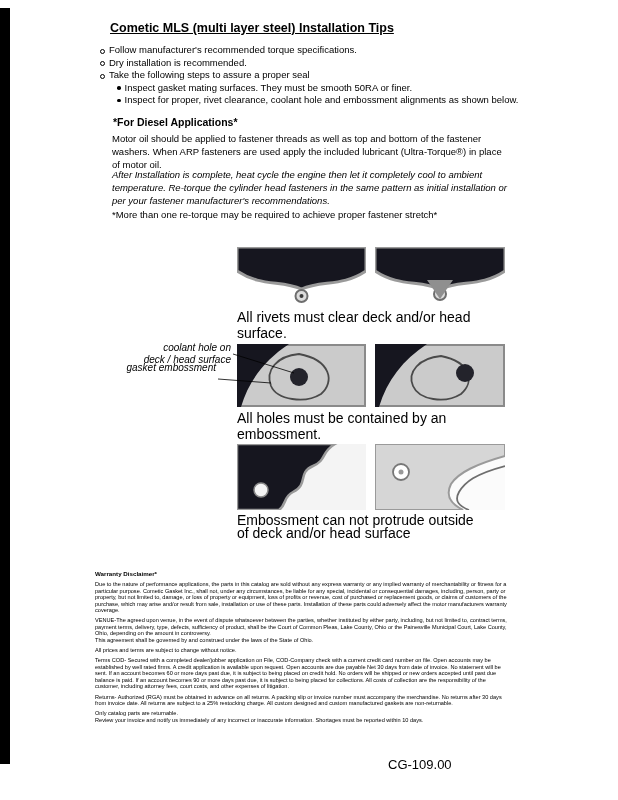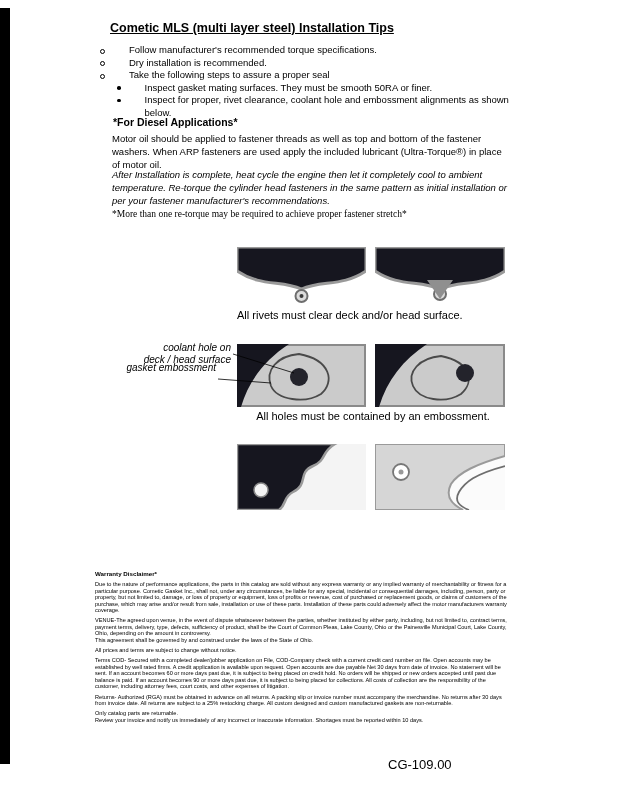--- a/index.html
+++ b/index.html
@@ -10,47 +10,47 @@
     overflow: hidden;
   }
   .spine { position: absolute; left: 0; top: 8px; width: 10px; height: 756px; background: #000; }
 
   .title {
     position: absolute; left: 110px; top: 21px; margin: 0;
     font-size: 12.5px; font-weight: bold; text-decoration: underline;
   }
 
   .tips { position: absolute; left: 100px; top: 44px; width: 420px; font-size: 9.5px; line-height: 12.5px; }
-  .tip-row { display: flex; align-items: flex-start; gap: 20px; }
+  .tip-row { display: flex; align-items: flex-start; }
   .tip-row.sub { margin-left: 17px; }
   .m-open { flex: none; width: 3px; height: 3px; border: 1px solid #000; border-radius: 50%; margin: 4.5px 4px 0 0; }
   .m-fill { flex: none; width: 3.5px; height: 3.5px; background: #000; border-radius: 50%; margin: 4.5px 4px 0 0; }
 
   .diesel-heading { position: absolute; left: 112px; top: 115px; margin: 1px; font-size: 10.5px; font-weight: bold; }
   .para { position: absolute; left: 112px; width: 400px; margin: 0; font-size: 9.5px; line-height: 12.8px; }
   .para.p1 { top: 133px; }
   .para.p2 { top: 169px; font-style: italic; }
-  .note { position: absolute; left: 112px; top: 209px; margin: 0; font-size: 9.5px; font-family: Liberation Serif, serif; }
+  .note { position: absolute; left: 112px; top: 209px; margin: 0; font-size: 9.5px; }
 
   .diagrams { position: absolute; left: 0; top: 230px; width: 618px; height: 335px; }
   .dg-h { position: absolute; width: 129px; font-size: 15px; letter-spacing: 0.4px; margin-top: 26px; }
   .col-right { left: 237px; }
   .col-wrong { left: 375px; }
   .hr1 { top: 3px; } .hr2 { top: 101px; } .hr3 { top: 201px; }
   .panel { position: absolute; }
   .panel svg { display: block; width: 100%; height: 100%; }
   .p-r1-right { left: 237px; top: 17px; width: 129px; height: 59px; }
   .p-r1-wrong { left: 375px; top: 17px; width: 130px; height: 59px; }
   .p-r2-right { left: 237px; top: 114px; width: 129px; height: 63px; }
   .p-r2-wrong { left: 375px; top: 114px; width: 130px; height: 63px; }
   .p-r3-right { left: 237px; top: 214px; width: 129px; height: 66px; }
   .p-r3-wrong { left: 375px; top: 214px; width: 130px; height: 66px; }
-  .caption { position: absolute; left: 237px; font-size: 11px; }
+  .caption { position: absolute; left: 237px; font-size: 14px; }
   .cap-r1 { top: 79px; width: 272px; }
-  .cap-r2 { top: 180px; width: 272px; text-align: center; }
+  .cap-r2 { top: 180px; width: 272px; }
   .cap-r3 { top: 284px; width: 250px; line-height: 12.5px; }
   .lbl { position: absolute; text-align: right; font-size: 10px; line-height: 11.5px; font-style: italic; }
   .lbl-coolant { left: 120px; top: 112px; width: 111px; }
   .lbl-gasket { left: 100px; top: 132px; width: 116px; }
   .leaders { position: absolute; left: 0; top: 0; width: 618px; height: 335px; pointer-events: none; }
 
   .disclaimer { position: absolute; left: 95px; top: 571px; width: 415px; font-size: 5.6px; line-height: 6.4px; }
   .disclaimer h2 { margin: 0 0 4px 0; font-size: 6.2px; }
   .disclaimer p { margin: 0 0 4px 0; white-space: pre-line; }
 
@@ -154,20 +154,21 @@
   </div>
   <div class="panel p-r3-wrong">
     <svg viewBox="0 0 130 66">
       <rect width="130" height="66" fill="#fbfbfb"></rect>
       <path d="M0,0 H130 V12 C102,20 84,28 76,40 C70,52 76,60 88,66 H0 Z" fill="#d6d6d6" stroke="#9a9a9a" stroke-width="2"></path>
       <path d="M130,22 C100,30 90,38 84,48 C79,57 84,62 94,66" fill="none" stroke="#6e6e6e" stroke-width="1.8"></path>
       <circle cx="26" cy="28" r="8" fill="#ffffff" stroke="#777777" stroke-width="1.8"></circle>
       <circle cx="26" cy="28" r="2.5" fill="#999999"></circle>
     </svg>
   </div>
+  <div class="caption cap-r3">Embossment can not protrude outside of deck and/or head surface</div>
 
   <svg class="leaders" viewBox="0 0 618 335">
     <line x1="233" y1="124" x2="294" y2="143" stroke="#000" stroke-width="0.8"></line>
     <line x1="218" y1="149" x2="271" y2="153" stroke="#000" stroke-width="0.8"></line>
   </svg>
 
 </div>
 
 <div class="disclaimer">
   <h2>Warranty Disclaimer*</h2>

